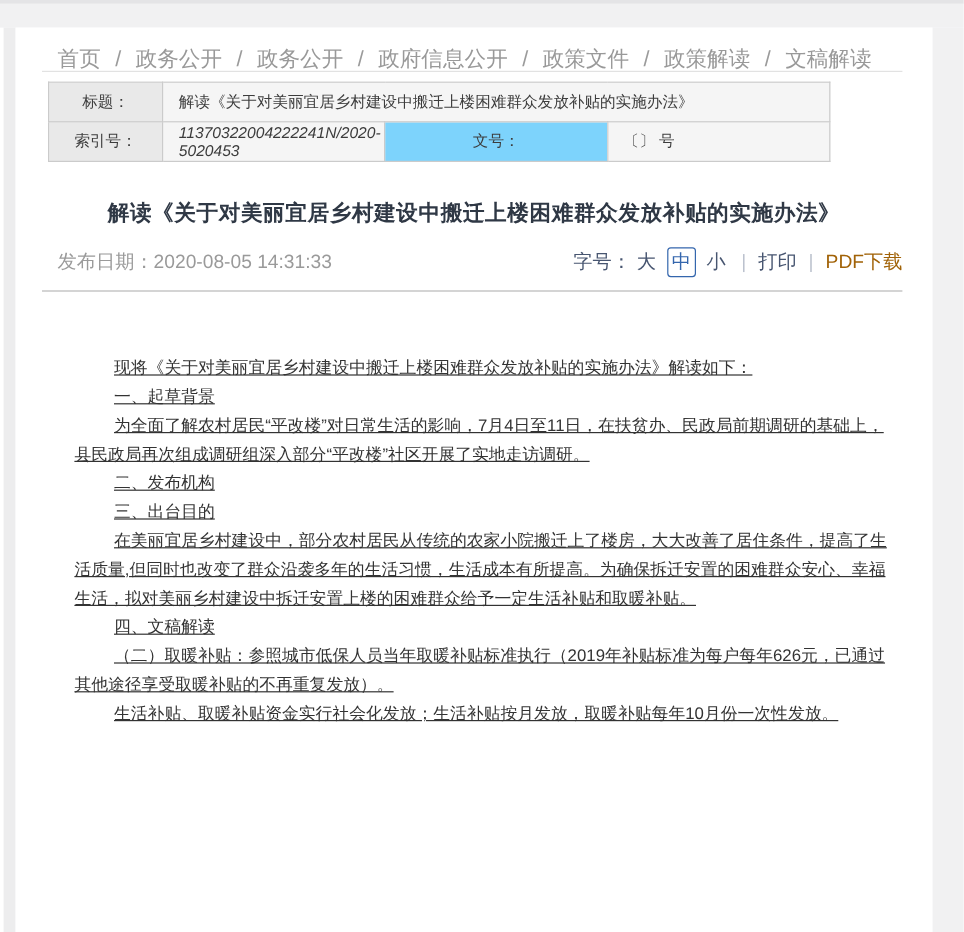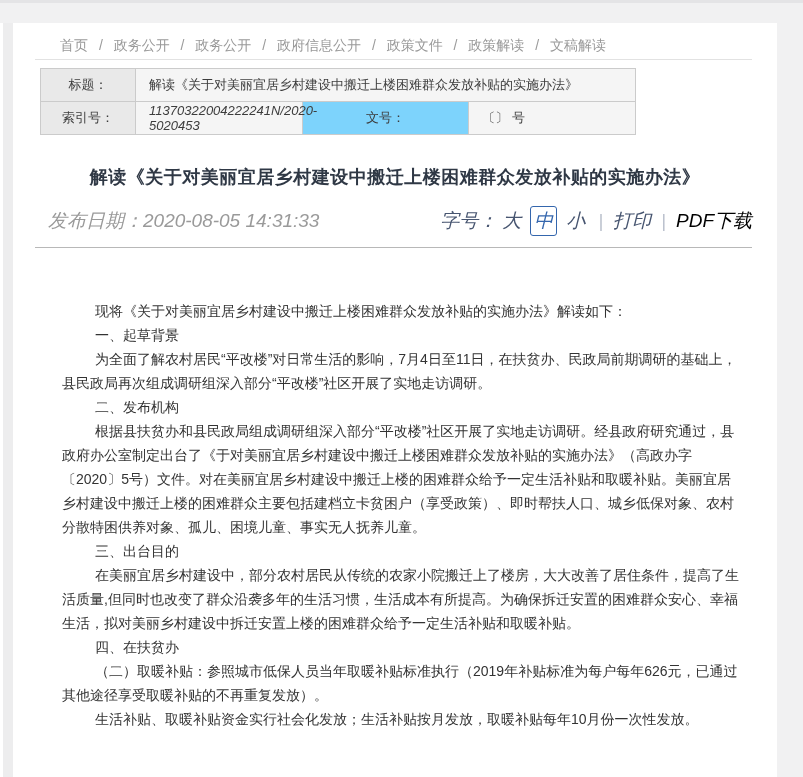--- a/index.html
+++ b/index.html
@@ -13,53 +13,53 @@
   .top-band { position:absolute; top:0; left:0; width:803px; height:23px;
     background:#f1f1f2; border-top:3px solid #e4e4e6; }
   .left-strip { position:absolute; top:23px; left:3px; width:10px; bottom:0;
     background:#ededee; }
   .right-band { position:absolute; top:23px; right:0; width:26px; bottom:0;
     background:#f1f1f2; }
   .card { position:absolute; top:23px; left:13px; width:764px; bottom:0;
     background:#ffffff; }
 
   
-  .breadcrumb { padding:14px 0 0 35px; font-size:14px; color:#999;
-    height:36px; white-space:nowrap;margin-left:12px; }
+  .breadcrumb { padding:14px 0 0 35px; font-size:18px; color:#999;
+    height:36px; white-space:nowrap; }
   .breadcrumb .bc-item { color:#999; cursor:pointer; }
   .breadcrumb .bc-sep { color:#9b9b9b; margin:0 7px; }
   .bc-divider { margin:0 25px 0 22px; border-top:1px solid #e2e2e2; }
 
   
   .info-table { margin:8px 25px 0 27px; border-collapse:collapse;
-    width:596px; font-size:13px; color:#3c3c3c; table-layout:fixed; }
+    width:652px; font-size:13px; color:#3c3c3c; table-layout:fixed; }
   .info-table td { border:1px solid #cbcbcb; height:33px; }
   .info-table .lbl { background:#e9e9e9; text-align:center; width:95px; }
   .info-table .lbl2 { background:#7dd3fc; text-align:center; width:80px; }
   .info-table .val { background:#f5f5f5; padding-left:13px; }
 
   
   .article-title { margin:30px 12px 0 12px; text-align:center;
     font-size:18px; font-weight:bold; color:#2f3845; letter-spacing:0.5px; }
   .meta-row { margin:17px 25px 1px 35px; display:flex;
-    justify-content:space-between; align-items:center; font-size:19px;font-style:italic; }
+    justify-content:space-between; align-items:center; font-size:16px; }
   .pub-date { color:#9a9a9a; }
   .meta-tools { color:#475570; display:flex; align-items:center; gap:6px; }
   .size-btn { color:#475570; cursor:pointer; padding:1px 3px; }
   .size-btn.active { color:#3466ad; border:1px solid #3466ad;
     border-radius:3px; }
   .tool-sep { color:#bcc2ce; margin:0 4px; }
   .tool-link { color:#475570; cursor:pointer;text-align:center; }
-  .tool-link.blue { color:#000000; }
+  .tool-link.blue { color:#a16207; }
   .meta-divider { margin:11px 25px 0 22px; border-top:1px solid #b8b8b8; }
 
   
   .article-body { margin:51px 35px 0 49px; width:680px;
     font-size:14px; line-height:24px; color:#333; }
-  .article-body p { text-indent:33px; }
+  .article-body p { text-indent:33px;text-decoration:underline; }
 </style>
 </head>
 <body>
 
 <div class="top-band"></div>
 <div class="left-strip"></div>
 <div class="right-band"></div>
 
 <div class="card">
 
@@ -112,21 +112,20 @@
     </div>
   </div>
 
   <div class="meta-divider"></div>
 
   <div class="article-body">
     <p>现将《关于对美丽宜居乡村建设中搬迁上楼困难群众发放补贴的实施办法》解读如下：</p>
     <p>一、起草背景</p>
     <p>为全面了解农村居民“平改楼”对日常生活的影响，7月4日至11日，在扶贫办、民政局前期调研的基础上，县民政局再次组成调研组深入部分“平改楼”社区开展了实地走访调研。</p>
     <p>二、发布机构</p>
-    <p>根据县扶贫办和县民政局组成调研组深入部分“平改楼”社区开展了实地走访调研。经县政府研究通过，县政府办公室制定出台了《于对美丽宜居乡村建设中搬迁上楼困难群众发放补贴的实施办法》（高政办字〔2020〕5号）文件。对在美丽宜居乡村建设中搬迁上楼的困难群众给予一定生活补贴和取暖补贴。美丽宜居乡村建设中搬迁上楼的困难群众主要包括建档立卡贫困户（享受政策）、即时帮扶人口、城乡低保对象、农村分散特困供养对象、孤儿、困境儿童、事实无人抚养儿童。</p>
     <p>三、出台目的</p>
     <p>在美丽宜居乡村建设中，部分农村居民从传统的农家小院搬迁上了楼房，大大改善了居住条件，提高了生活质量,但同时也改变了群众沿袭多年的生活习惯，生活成本有所提高。为确保拆迁安置的困难群众安心、幸福生活，拟对美丽乡村建设中拆迁安置上楼的困难群众给予一定生活补贴和取暖补贴。</p>
-    <p>四、在扶贫办</p>
+    <p>四、文稿解读</p>
     <p>（二）取暖补贴：参照城市低保人员当年取暖补贴标准执行（2019年补贴标准为每户每年626元，已通过其他途径享受取暖补贴的不再重复发放）。</p>
     <p>生活补贴、取暖补贴资金实行社会化发放；生活补贴按月发放，取暖补贴每年10月份一次性发放。</p>
   </div>
 
 </div>
 
 </body></html>

